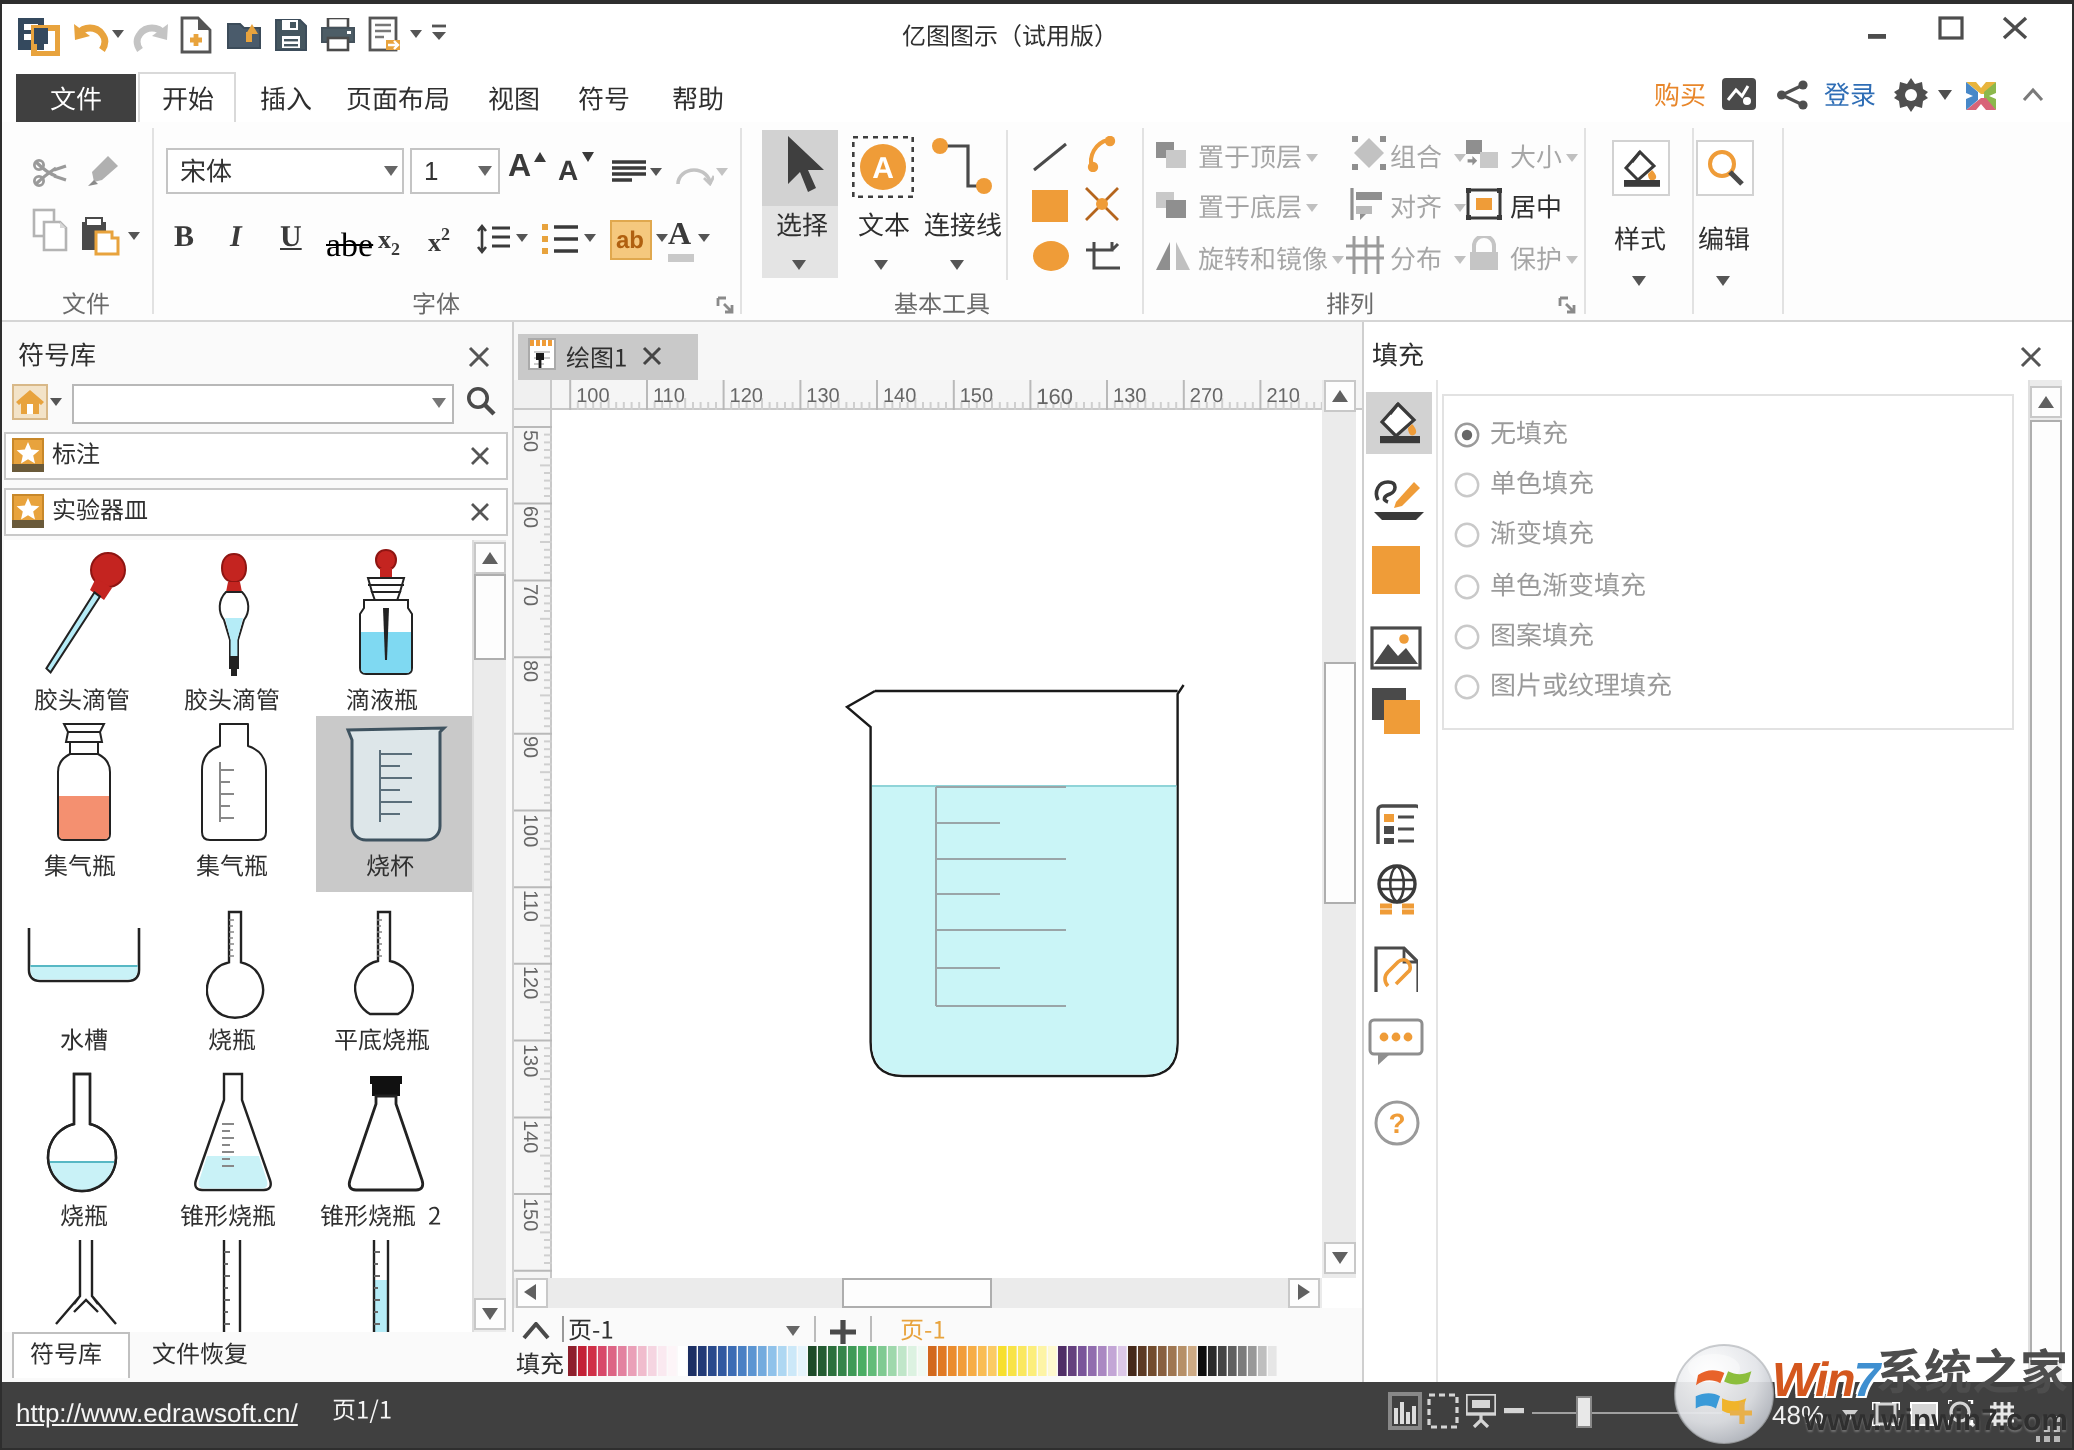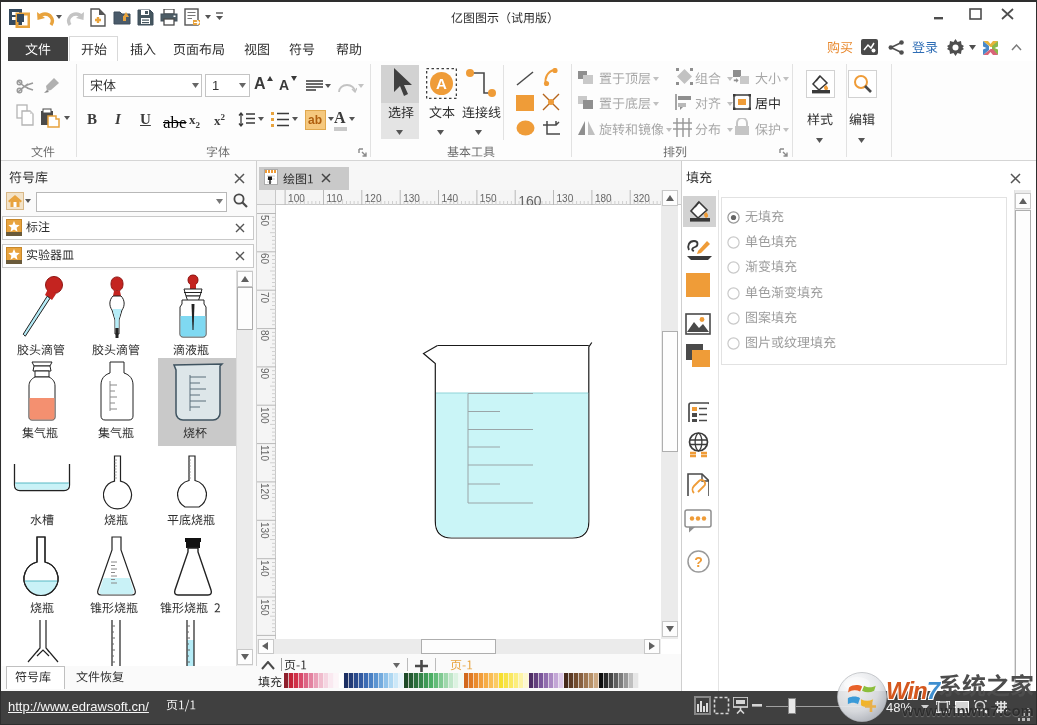--- a/index.html
+++ b/index.html
@@ -899,24 +899,24 @@
     <path d="M403.9 11 V15" stroke="#cfcfcf" stroke-width="1"></path>
     <path d="M407.8 11 V15" stroke="#cfcfcf" stroke-width="1"></path>
     <path d="M411.6 0 V15" stroke="#b9b9b9" stroke-width="1"></path>
   </svg>
 <div style="position:absolute;left:288.1px;top:192.5px;font-family:'Liberation Sans',sans-serif;font-size:10px;color:#666;">100</div>
 <div style="position:absolute;left:326.45px;top:192.5px;font-family:'Liberation Sans',sans-serif;font-size:10px;color:#666;">110</div>
 <div style="position:absolute;left:364.8px;top:192.5px;font-family:'Liberation Sans',sans-serif;font-size:10px;color:#666;">120</div>
 <div style="position:absolute;left:403.15px;top:192.5px;font-family:'Liberation Sans',sans-serif;font-size:10px;color:#666;">130</div>
 <div style="position:absolute;left:441.5px;top:192.5px;font-family:'Liberation Sans',sans-serif;font-size:10px;color:#666;">140</div>
 <div style="position:absolute;left:479.85px;top:192.5px;font-family:'Liberation Sans',sans-serif;font-size:10px;color:#666;">150</div>
-<div style="position:absolute;left:518.2px;top:192.5px;font-family:'Liberation Sans',sans-serif;font-size:14px;color:#666;">160</div>
+<div style="position:absolute;left:518.2px;top:192.5px;font-family:'Liberation Sans',sans-serif;font-size:11px;color:#666;">160</div>
 <div style="position:absolute;left:556.55px;top:192.5px;font-family:'Liberation Sans',sans-serif;font-size:10px;color:#666;">130</div>
-<div style="position:absolute;left:594.9px;top:192.5px;font-family:'Liberation Sans',sans-serif;font-size:10px;color:#666;">180</div>
-<div style="position:absolute;left:633.25px;top:192.5px;font-family:'Liberation Sans',sans-serif;font-size:10px;color:#666;">320</div>
+<div style="position:absolute;left:594.9px;top:192.5px;font-family:'Liberation Sans',sans-serif;font-size:10px;color:#666;">270</div>
+<div style="position:absolute;left:633.25px;top:192.5px;font-family:'Liberation Sans',sans-serif;font-size:10px;color:#666;">210</div>
 <div style="position:absolute;left:257px;top:205px;width:19px;height:434px;background:#f5f5f5;border-right:1px solid #c8c8c8"></div>
 <svg style="position:absolute;left:257px;top:205px;" width="19" height="434" viewBox="0 0 19 434">
     <path d="M0 8.5 H19" stroke="#b9b9b9" stroke-width="1"></path>
     <path d="M15 12.3 H19" stroke="#cfcfcf" stroke-width="1"></path>
     <path d="M15 16.2 H19" stroke="#cfcfcf" stroke-width="1"></path>
     <path d="M15 20.0 H19" stroke="#cfcfcf" stroke-width="1"></path>
     <path d="M15 23.8 H19" stroke="#cfcfcf" stroke-width="1"></path>
     <path d="M13 27.7 H19" stroke="#cfcfcf" stroke-width="1"></path>
     <path d="M15 31.5 H19" stroke="#cfcfcf" stroke-width="1"></path>
     <path d="M15 35.3 H19" stroke="#cfcfcf" stroke-width="1"></path>

